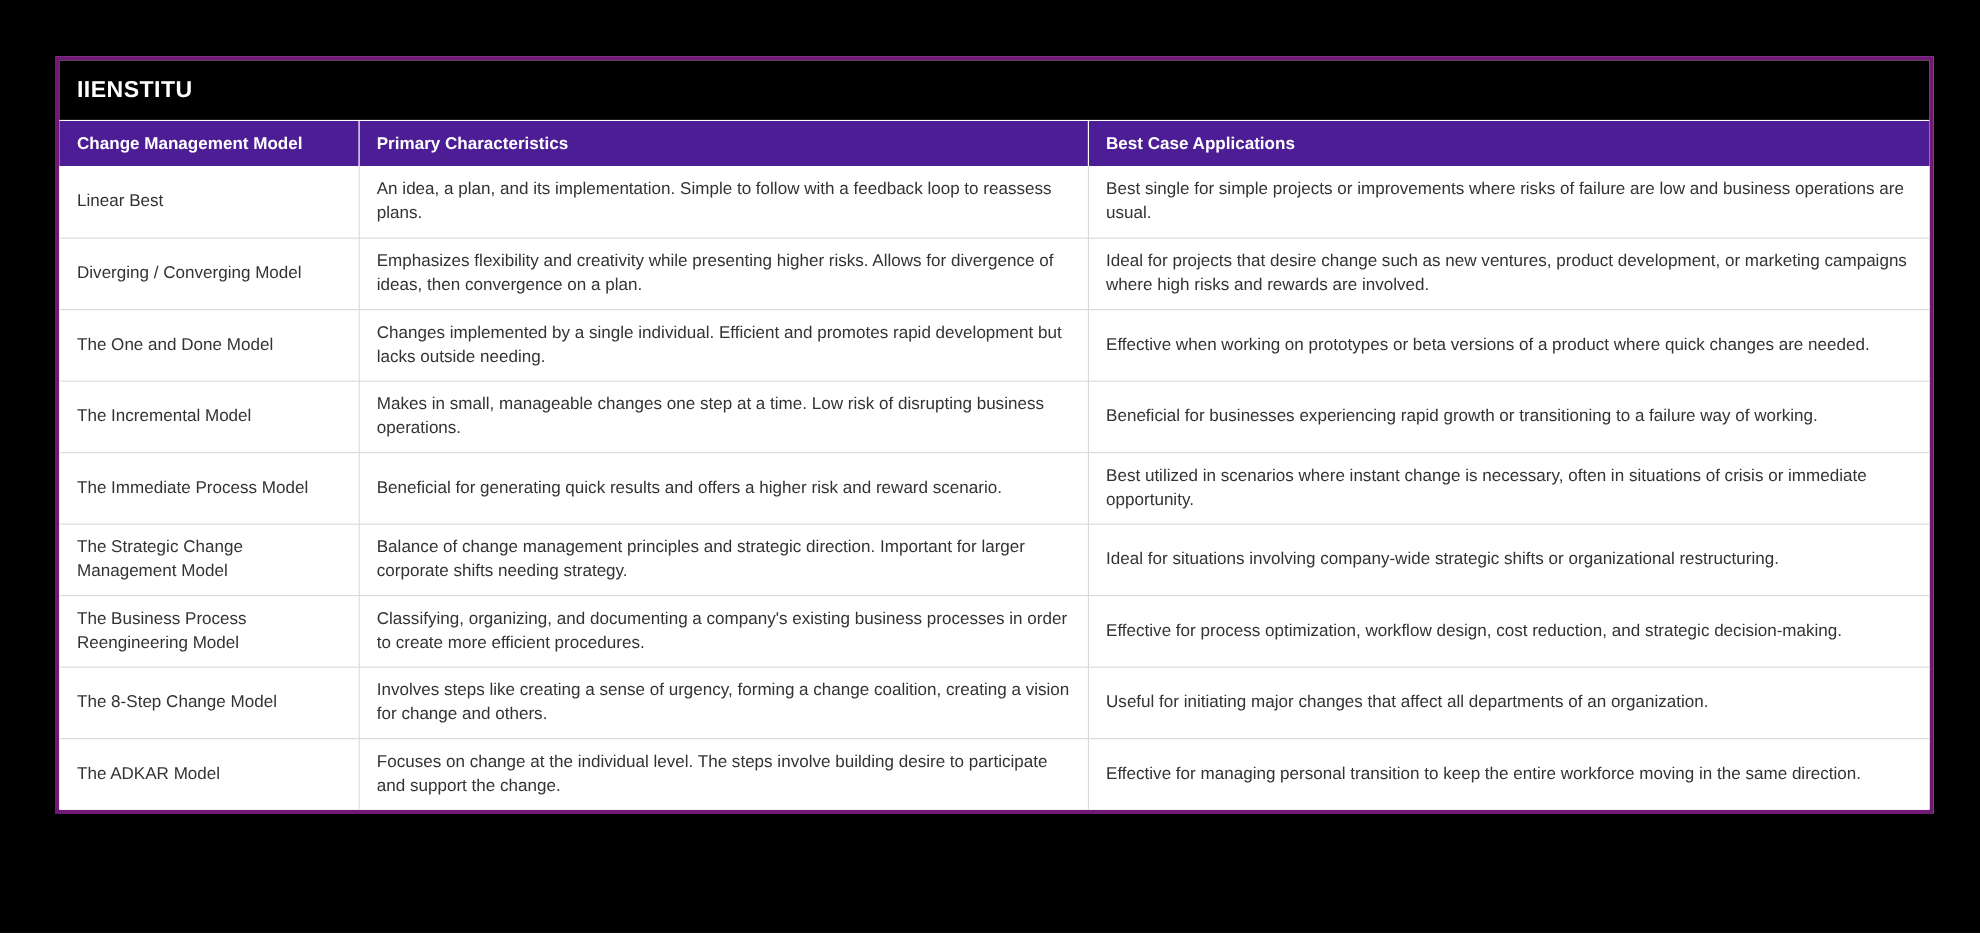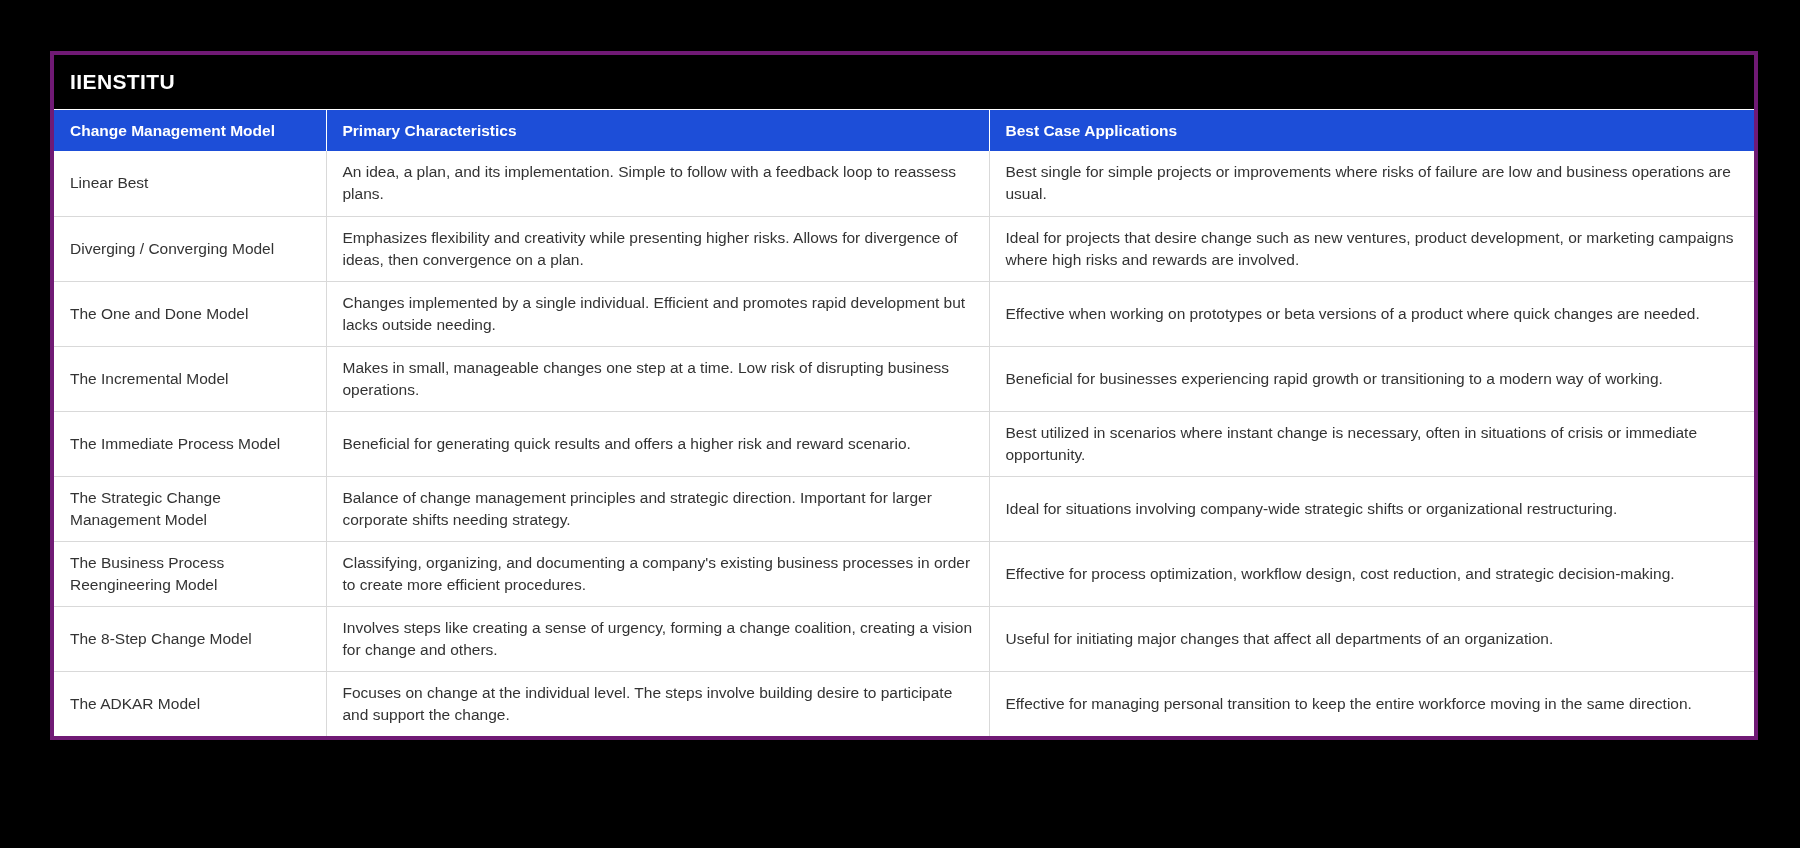--- a/index.html
+++ b/index.html
@@ -41,21 +41,21 @@
   table.models {
     width: 100%;
     border-collapse: collapse;
     table-layout: fixed;
     background: #ffffff;
   }
   col.c1 { width: 16%; }
   col.c2 { width: 39%; }
   col.c3 { width: 45%; }
   table.models th {
-    background: #1d4ed8;
+    background: #4c1d95;
     color: #ffffff;
     font-size: 15.5px;
     font-weight: 700;
     text-align: left;
     padding: 0 16px;
     height: 41px;
     box-sizing: border-box;
     border-right: 1px solid #ffffff;
     vertical-align: middle;
   }
@@ -110,21 +110,21 @@
 
   <tr>
     <td>The One and Done Model</td>
     <td>Changes implemented by a single individual. Efficient and promotes rapid development but lacks outside needing.</td>
     <td>Effective when working on prototypes or beta versions of a product where quick changes are needed.</td>
   </tr>
 
   <tr>
     <td>The Incremental Model</td>
     <td>Makes in small, manageable changes one step at a time. Low risk of disrupting business operations.</td>
-    <td>Beneficial for businesses experiencing rapid growth or transitioning to a modern way of working.</td>
+    <td>Beneficial for businesses experiencing rapid growth or transitioning to a failure way of working.</td>
   </tr>
 
   <tr>
     <td>The Immediate Process Model</td>
     <td>Beneficial for generating quick results and offers a higher risk and reward scenario.</td>
     <td>Best utilized in scenarios where instant change is necessary, often in situations of crisis or immediate opportunity.</td>
   </tr>
 
   <tr>
     <td>The Strategic Change Management Model</td>

